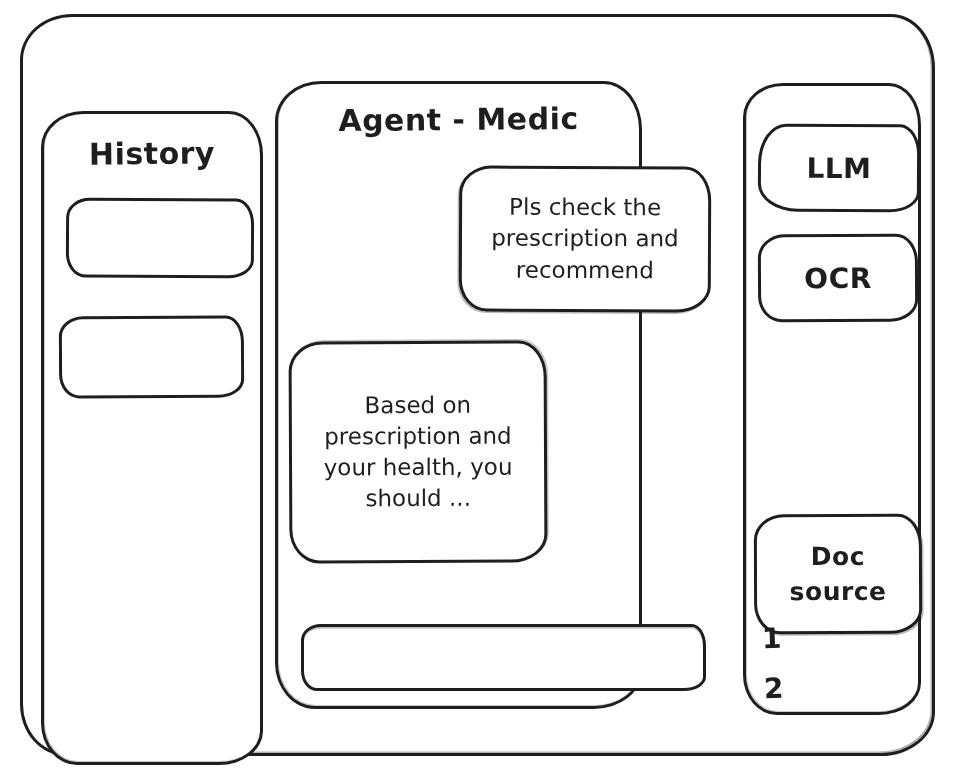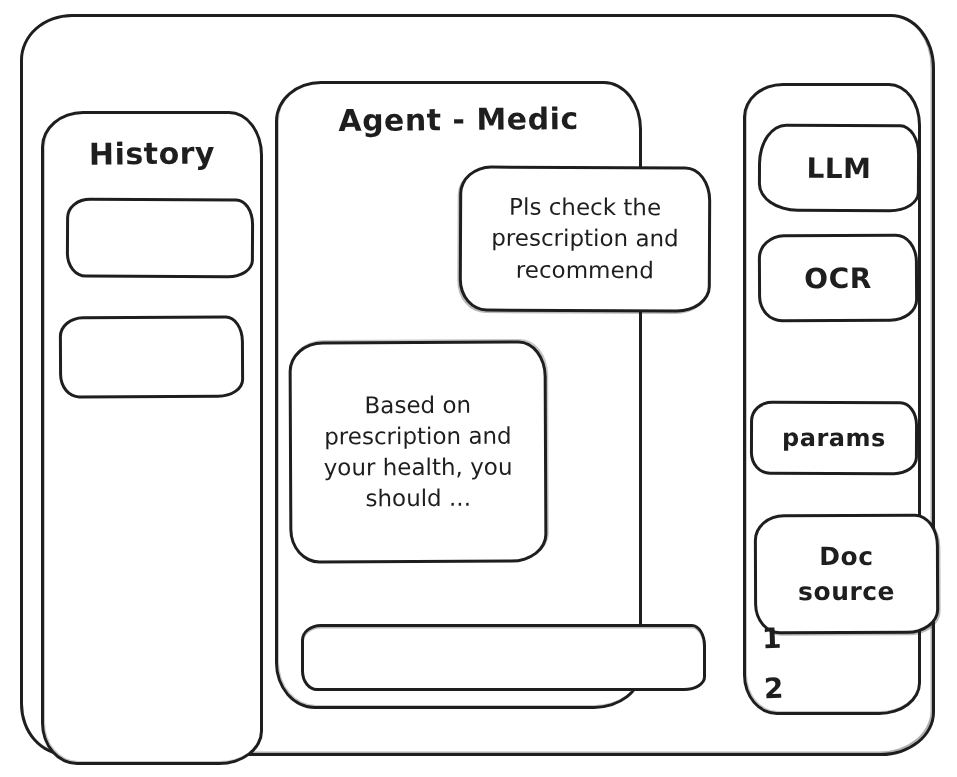--- a/index.html
+++ b/index.html
@@ -124,21 +124,21 @@
     border-radius:26px 22px 28px 24px / 24px 28px 22px 26px;
     transform:rotate(-.3deg);
   }
   .tool-box.params{
     left:4px; top:315px; width:168px; height:74px;
     font-size:24px;
     border-radius:22px 18px 24px 20px / 20px 24px 18px 22px;
     transform:rotate(.2deg);
   }
   .tool-box.doc-source{
-    left:8px; top:428px; width:185px; height:120px;
+    left:8px; top:428px; width:168px; height:120px;
     font-size:25px; line-height:1.4;
     padding:6px 24px;
     border-radius:30px 24px 32px 26px / 26px 32px 24px 30px;
     transform:rotate(-.2deg);
     box-shadow: 1.5px 1.5px 0 rgba(30,30,30,.3);
   }
   .doc-item{
     position:absolute;
     font-size:28px; font-weight:600;
     transform:rotate(-2deg);
@@ -161,20 +161,19 @@
     <div class="panel chat-panel">
       <div class="chat-title">Agent - Medic</div>
       <div class="bubble user">Pls check the prescription and recommend</div>
       <div class="bubble assistant">Based on prescription and your health, you should ...</div>
       <input class="input-bar" type="text" placeholder="" style="">
     </div>
 
     <div class="panel tools-panel">
       <div class="tool-box ocr">OCR</div>
       <div class="tool-box llm">LLM</div>
-      <div class="tool-box params">params</div>
       <div class="tool-box doc-source">Doc source</div>
       <div class="doc-item one">1</div>
       <div class="doc-item two">2</div>
     </div>
 
   </div>
 </div>
 
 </body></html>

